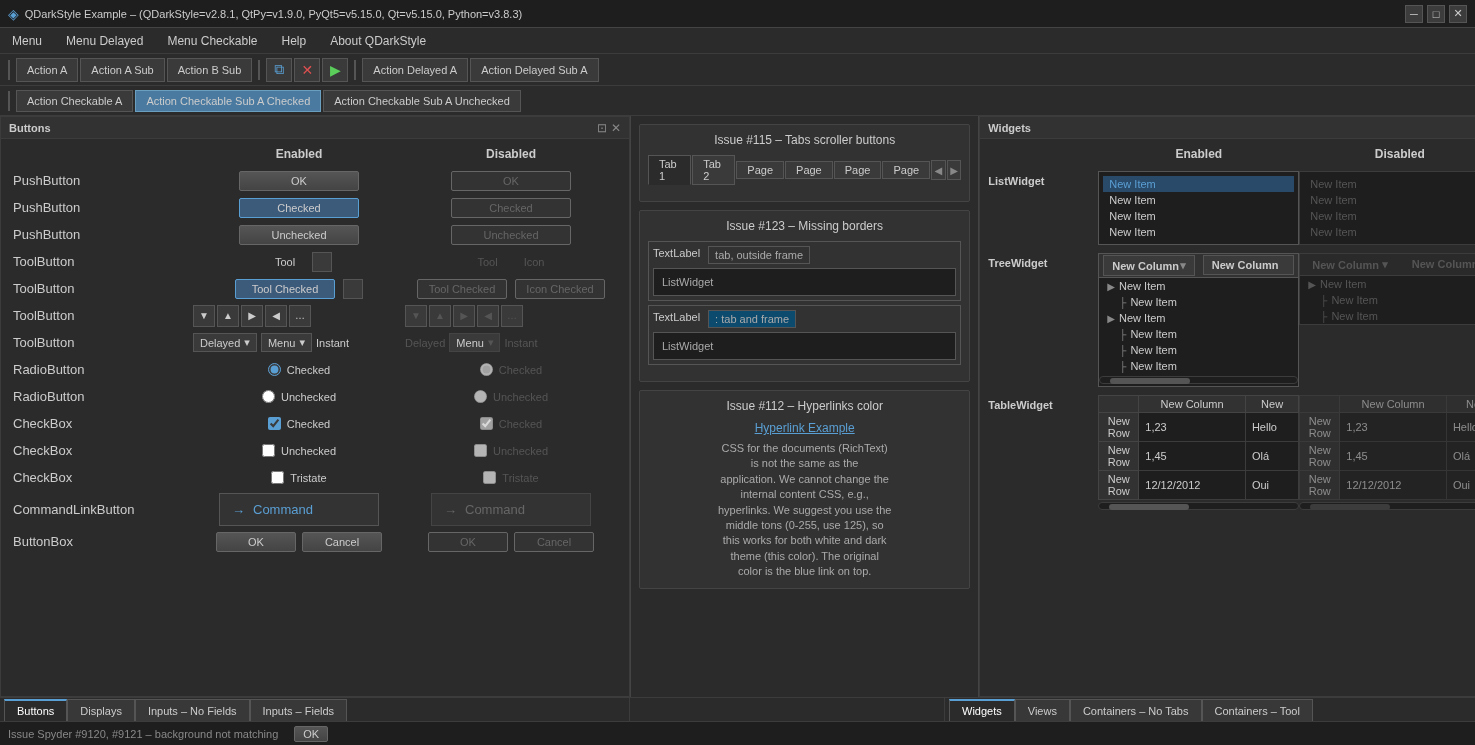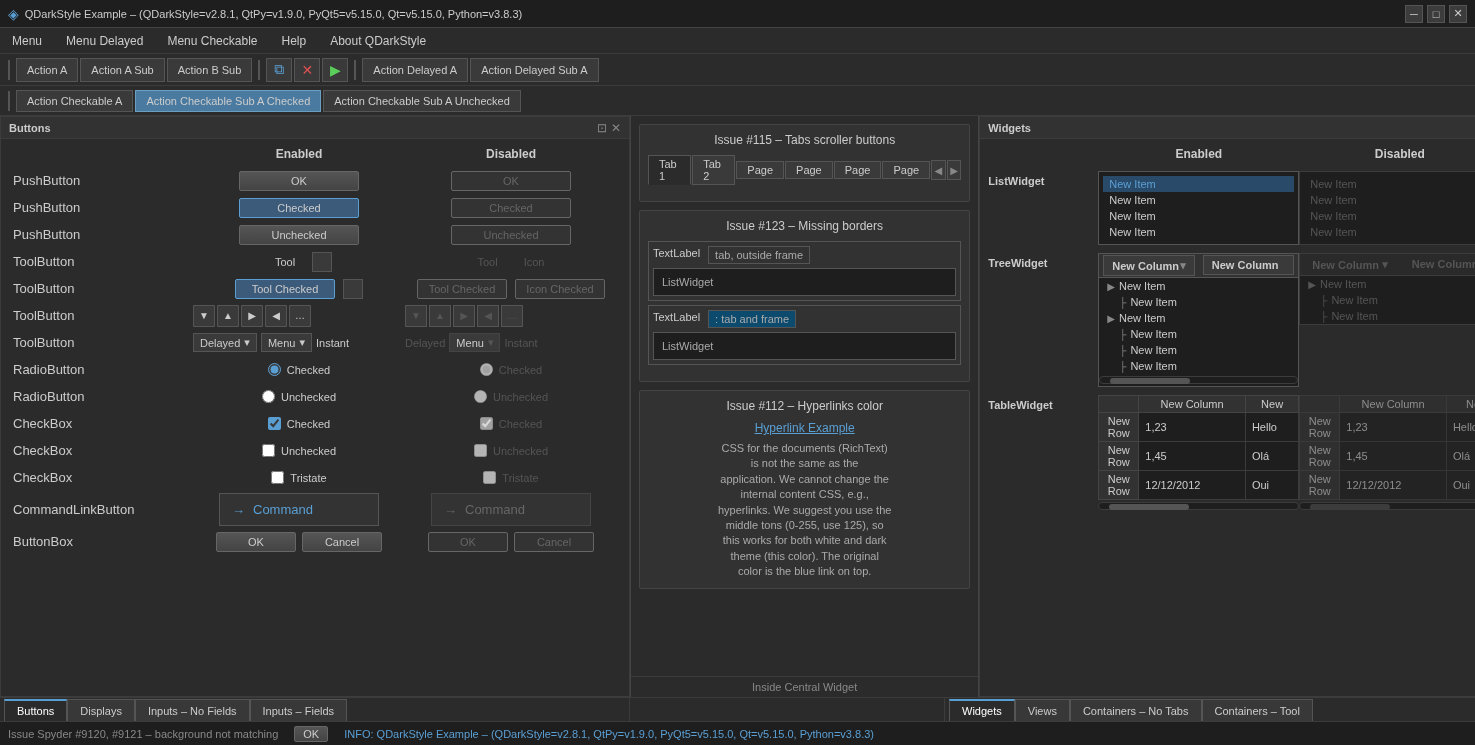--- a/index.html
+++ b/index.html
@@ -823,21 +823,20 @@
 application. We cannot change the
 internal content CSS, e.g.,
 hyperlinks. We suggest you use the
 middle tons (0-255, use 125), so
 this works for both white and dark
 theme (this color). The original
 color is the blue link on top.</div>
       </div>
 
     </div>
-    <div class="inside-label">Inside Central Widget</div>
   </div>
 
   <div class="panel widgets-panel">
     <div class="panel-header">
       <span class="panel-header-title">Widgets</span>
 
     </div>
     <div class="widgets-content">
 
       <div style="display:grid; grid-template-columns: 110px 1fr 1fr; margin-bottom:6px;">
@@ -1020,14 +1019,13 @@
     <div class="tab-btn active">Widgets</div>
     <div class="tab-btn">Views</div>
     <div class="tab-btn">Containers – No Tabs</div>
     <div class="tab-btn">Containers – Tool</div>
   </div>
 </div>
 
 <div class="status-bar">
   <span>Issue Spyder #9120, #9121 – background not matching</span>
   <button class="qt-btn" style="padding:1px 8px; font-size:11px; min-width:30px;">OK</button>
-  <span class="status-info">INFO: QDarkStyle Example – (QDarkStyle=v2.8.1, QtPy=v1.9.0, PyQt5=v5.15.0, Qt=v5.15.0, Python=v3.8.3)</span>
 </div>
 
 </body></html>

